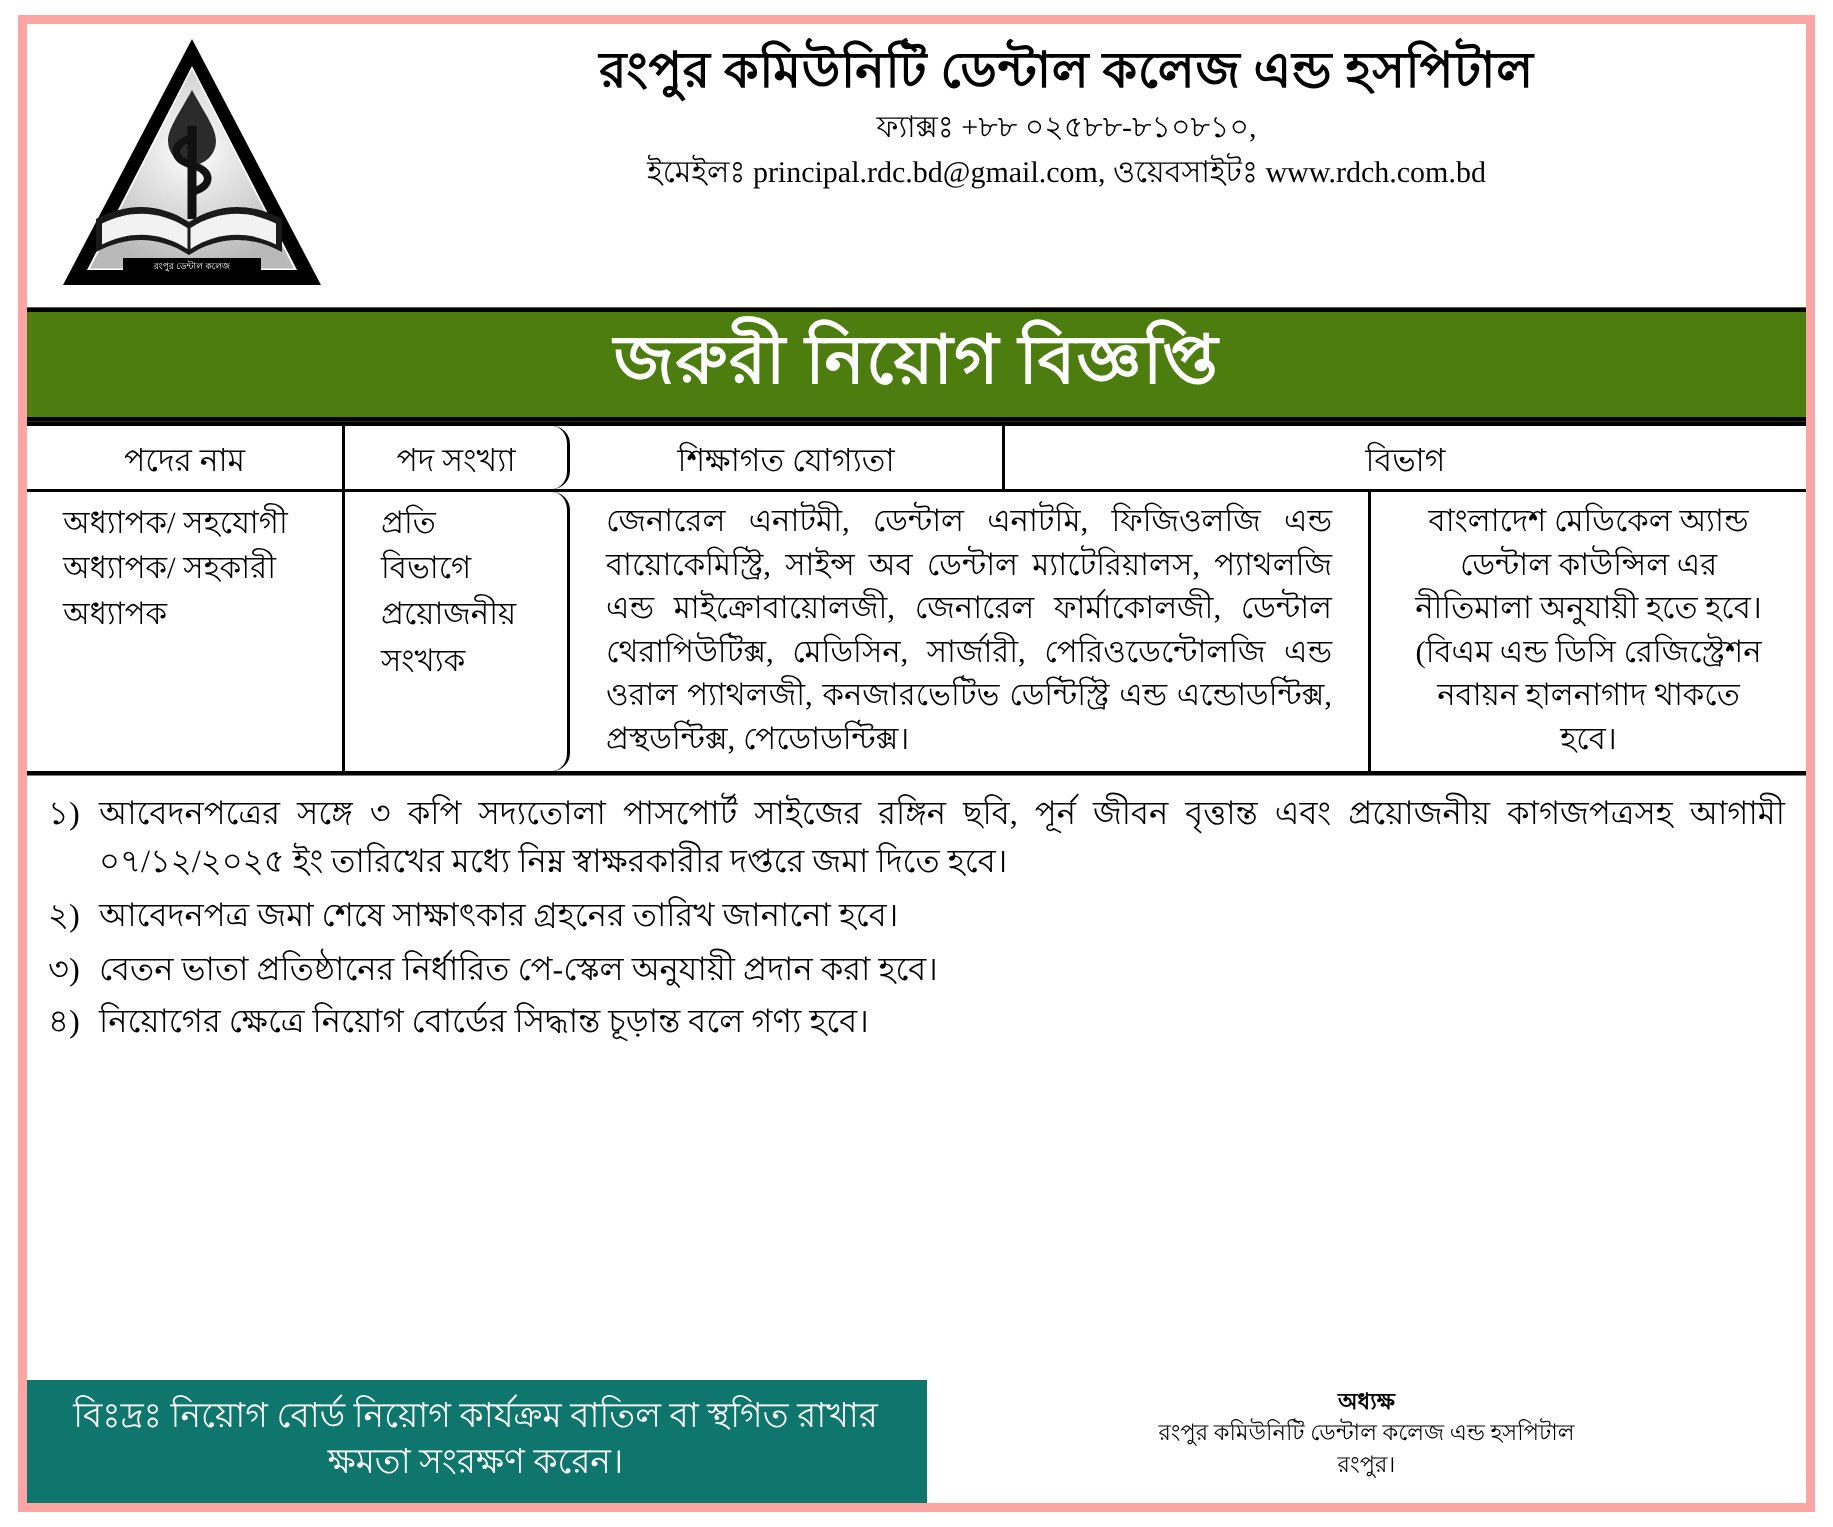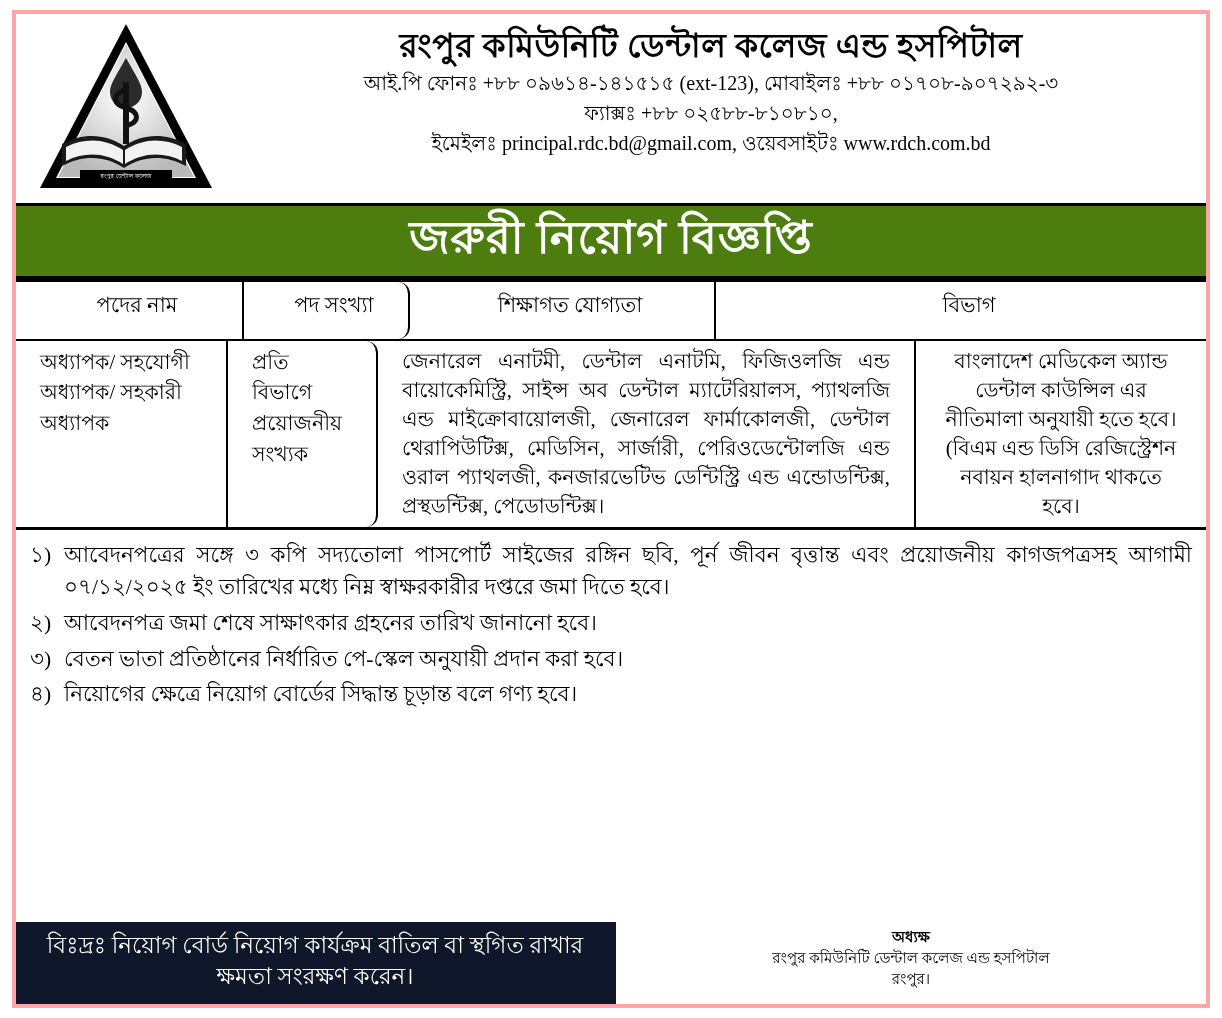--- a/index.html
+++ b/index.html
@@ -18,21 +18,21 @@
     box-sizing: border-box;
     overflow: hidden;
   }
   .sheet {
     position: absolute;
     left: 12px;
     top: 10px;
     right: 12px;
     bottom: 10px;
     background: #ffffff;
-    border: 4px solid #fca5a5;
+    border: 6px solid #fca5a5;
     box-sizing: border-box;
     display: flex;
     flex-direction: column;
   }
 
   
   .header {
     display: flex;
     align-items: stretch;
     padding: 6px 10px 8px 10px;
@@ -114,22 +114,21 @@
   .th, .td {
     box-sizing: border-box;
     border-right: 2px solid #000;
     padding: 6px 24px;
   }
   .th:last-child, .td:last-child { border-right: none; }
   .th {
     text-align: center;
     font-size: 21px;
     font-weight: normal;
-    padding: 7px 6px 15px 6px;
-    margin-left: 16px;
+    padding: 7px 6px 0 6px;
   }
   .c1 { width: 212px; min-width: 212px; }
   .c2 { width: 150px; min-width: 150px; border-radius: 12px; }
   .c3 { flex: 1; }
   .c4 { width: 290px; min-width: 290px; }
 
   .td { font-size: 20.5px; line-height: 1.42; }
   .td.c1 { line-height: 1.5; }
   .td.c2 { text-align: left; line-height: 1.5; }
   .td.c3 { text-align: justify; text-align-last: left; }
@@ -150,21 +149,21 @@
   .note.long .txt { text-align: justify; text-align-last: left; }
 
   
   .footer {
     margin-top: auto;
     display: flex;
     align-items: flex-end;
     border-top: 0;
   }
   .foot-left {
-    background: #0f172a;
+    background: #0f766e;
     color: #fff;
     width: 600px;
     min-width: 600px;
     padding: 8px 14px 12px 12px;
     box-sizing: border-box;
     font-size: 23px;
     line-height: 1.35;
     text-align: center;
   }
   .foot-right {
@@ -206,21 +205,20 @@
             <path d="M30 127 C50 117 70 119 87 130 L87 144 C70 133 50 131 30 141 Z" fill="#f2f2f2"></path>
             <path d="M146 127 C126 117 106 119 89 130 L89 144 C106 133 126 131 146 141 Z" fill="#f2f2f2"></path>
             <rect x="44" y="150" width="92" height="9" fill="#000"></rect>
             <text x="90" y="157.5" font-size="6" fill="#ffffff" text-anchor="middle" font-family="Liberation Sans, sans-serif">রংপুর ডেন্টাল কলেজ</text>
             <text x="90" y="166" font-size="7" fill="#000" text-anchor="middle" font-family="Liberation Sans, sans-serif" letter-spacing="0.6">RANGPUR DENTAL COLLEGE</text>
           </svg>
         </div>
       </div>
       <div class="hdr-text">
         <div class="org-name">রংপুর কমিউনিটি ডেন্টাল কলেজ এন্ড হসপিটাল</div>
-        <div class="org-line">আই.পি ফোনঃ +৮৮ ০৯৬১৪-১৪১৫১৫ (ext-123), মোবাইলঃ +৮৮ ০১৭০৮-৯০৭২৯২-৩</div>
         <div class="org-line">ফ্যাক্সঃ +৮৮ ০২৫৮৮-৮১০৮১০,</div>
         <div class="org-line">ইমেইলঃ principal.rdc.bd@gmail.com, ওয়েবসাইটঃ www.rdch.com.bd</div>
       </div>
     </div>
 
     <div class="title-bar">
       <div class="t">জরুরী নিয়োগ বিজ্ঞপ্তি</div>
     </div>
 
 

